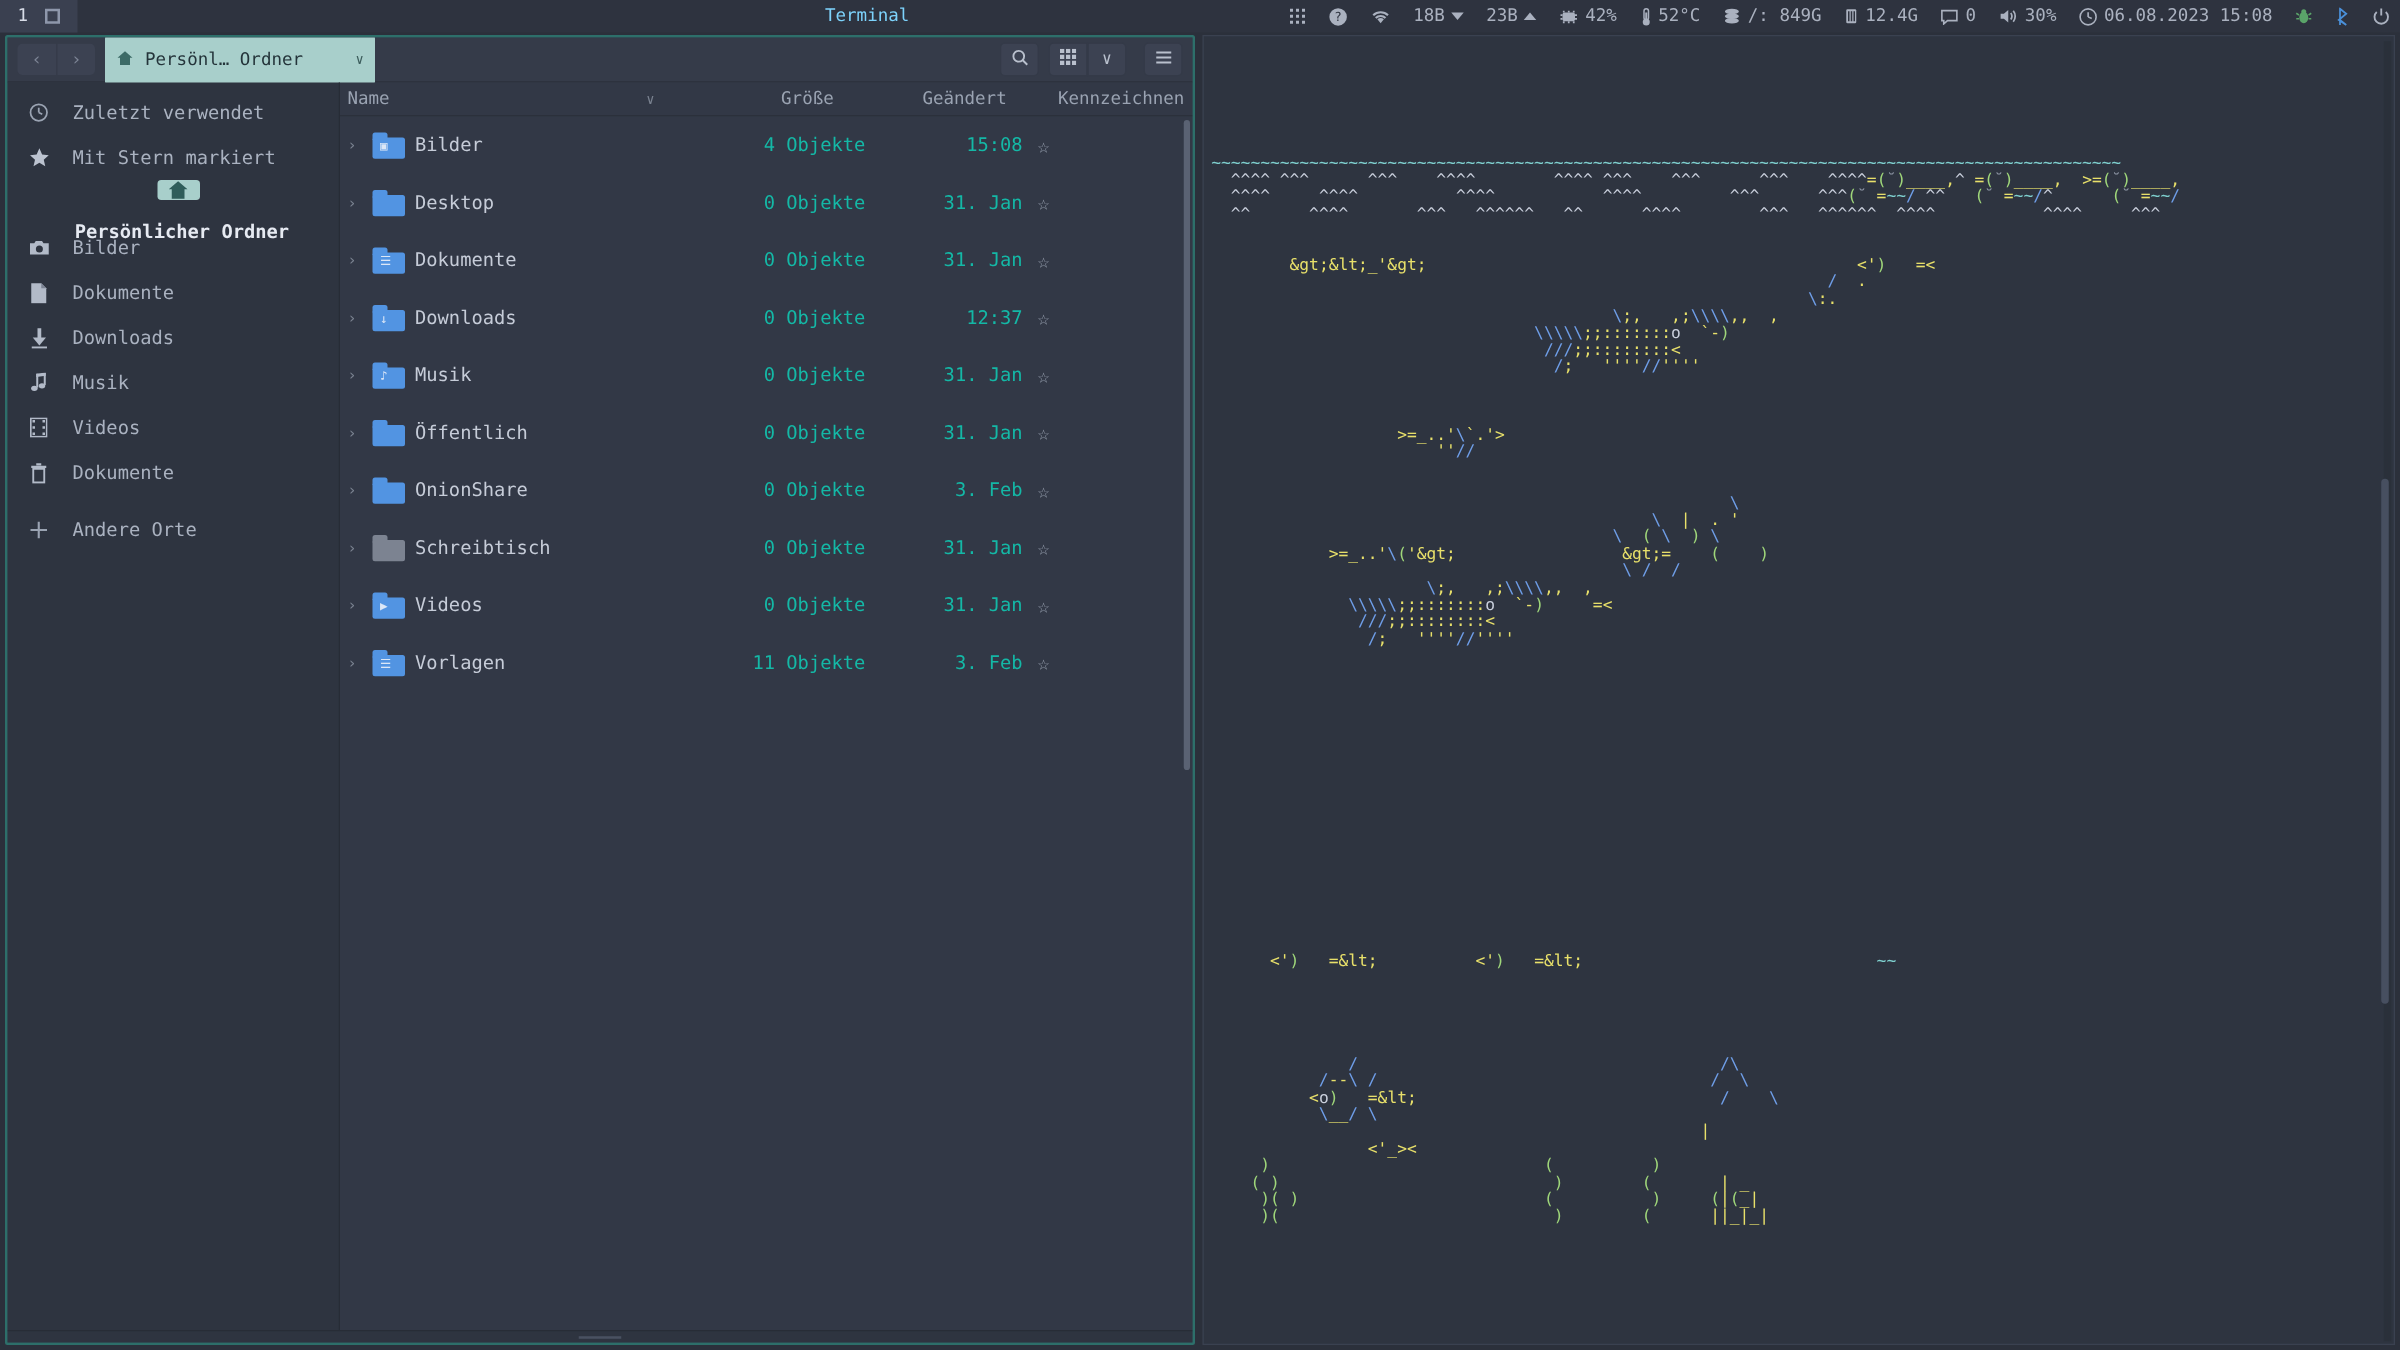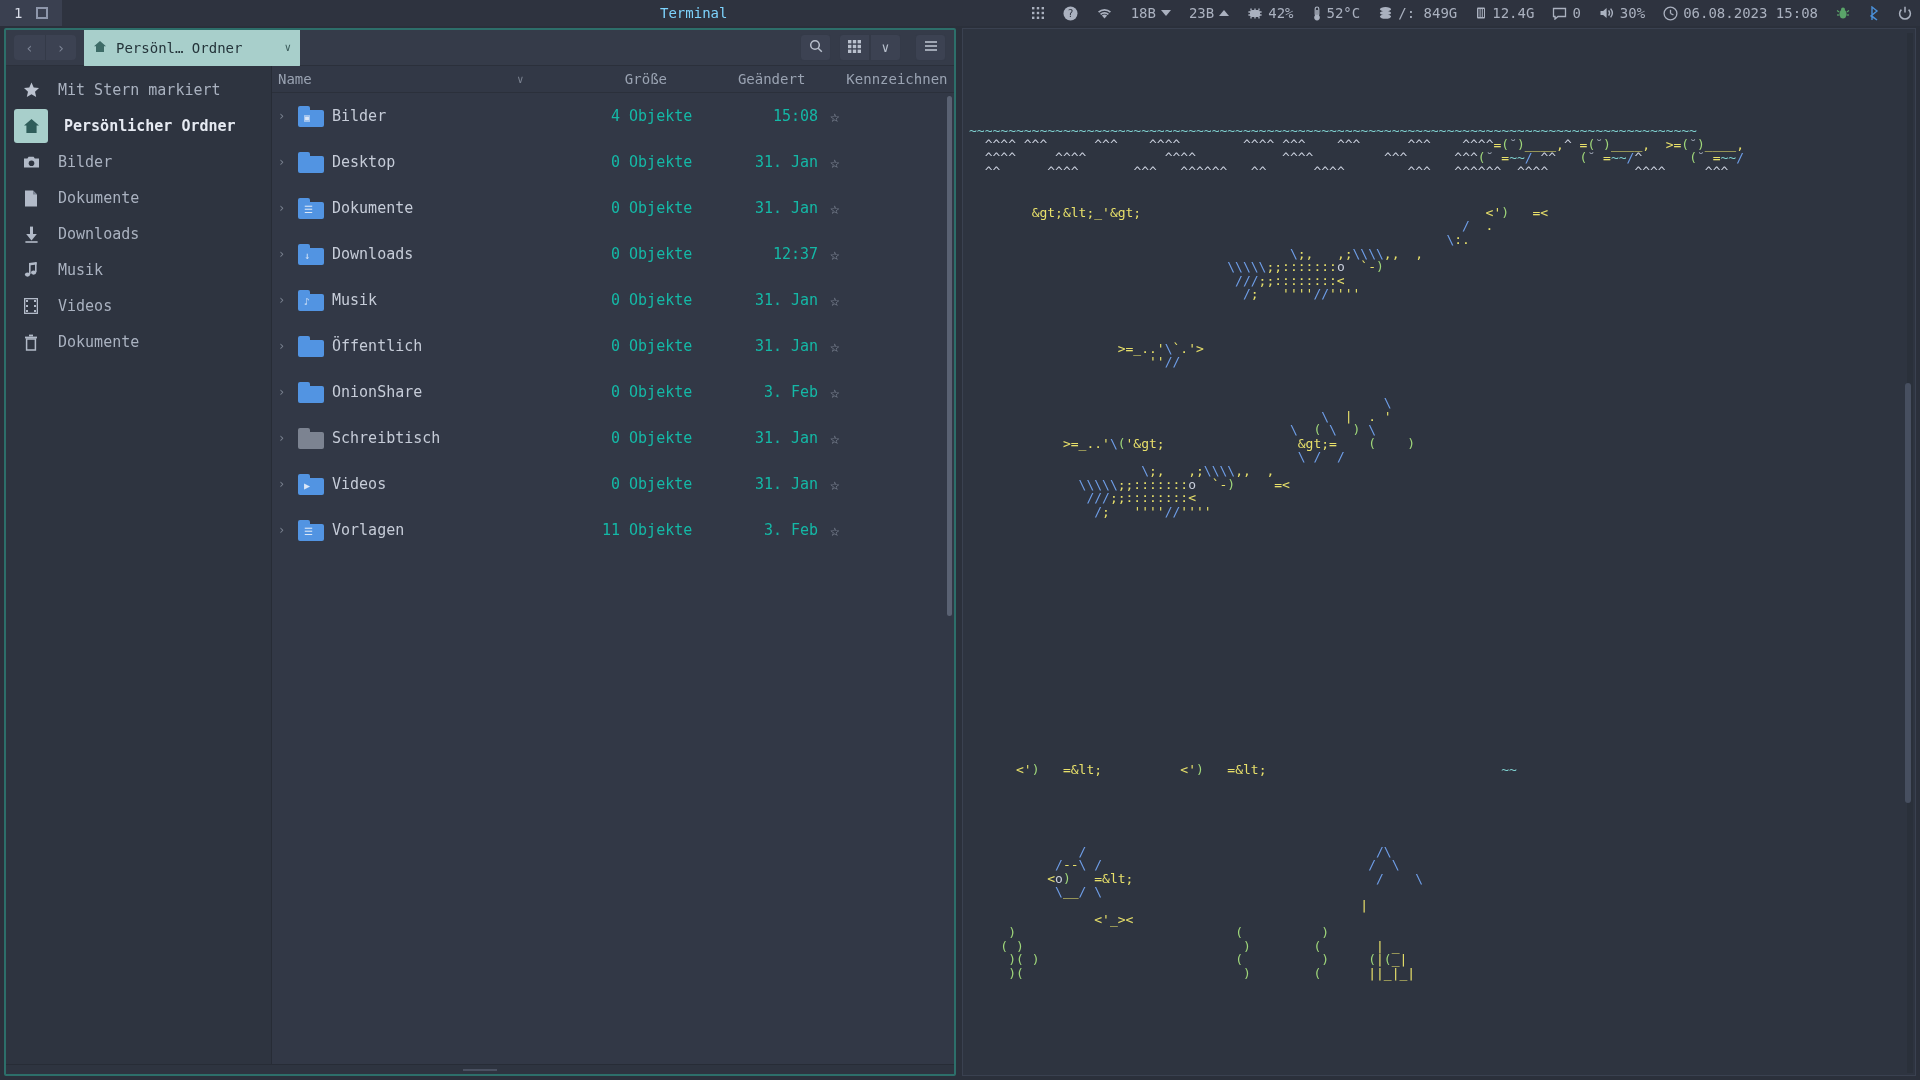--- a/index.html
+++ b/index.html
@@ -80,21 +80,21 @@
     width: 266px; background: #2e3440; flex: 0 0 266px;
     padding-top: 6px;
     border-right: 1px solid #272c36;
   }
   .side-item {
     height: 36px; display:flex; align-items:center; gap: 16px;
     padding-left: 14px; color: #aab2c0; font-size: 15px;
   }
   .side-item .ico { width: 22px; display:flex;align-items:center;justify-content:center;
      color:#9aa3b2; font-size:15px; }
-  .side-item.active { color:#e6eaf2; font-weight:bold; }
+  .side-item.active { color:#e6eaf2; font-weight:bold;flex-direction:column; }
   .side-item.active .ico {
     background:#a8cfcb; color:#2b4f4c; width:34px;height:34px;border-radius:3px;
     margin-left:-6px;
   }
   #fm-list { flex:1; background:#323846; position:relative; min-width:0; }
   #col-head {
     height: 27px; display:flex; align-items:center;
     color:#9aa3b2; font-size:14px; border-bottom:1px solid #2b303b;gap:29px;
   }
   .c-name { width: 310px; padding-left: 6px; position: relative; }
@@ -389,20 +389,30 @@
         </g>
           </svg>
       </span>
     </div>
   </div>
 
   <div id="fm-body">
 
     <div id="fm-sidebar">
 
+      <div class="side-item">
+        <span class="ico">
+          <svg width="16" height="16" viewBox="0 0 16 16">
+              <circle cx="8" cy="8" r="6.6" fill="none" stroke="#9aa3b2" stroke-width="1.4"></circle>
+              <line x1="8" y1="8" x2="8" y2="4.2" stroke="#9aa3b2" stroke-width="1.4"></line>
+              <line x1="8" y1="8" x2="10.8" y2="9.4" stroke="#9aa3b2" stroke-width="1.4"></line>
+            </svg>
+        </span>
+        <span>Zuletzt verwendet</span>
+      </div>
 
       <div class="side-item">
         <span class="ico">
           <svg width="17" height="16" viewBox="0 0 17 16">
               <path d="M8.5 0.6 L10.7 5.6 L16 6.1 L12 9.7 L13.2 15 L8.5 12.2 L3.8 15 L5 9.7 L1 6.1 L6.3 5.6 Z" fill="#bcc3d0"></path>
             </svg>
         </span>
         <span>Mit Stern markiert</span>
       </div>
 
@@ -480,20 +490,31 @@
         <span class="ico">
           <svg width="14" height="17" viewBox="0 0 14 17">
               <rect x="5" y="0.6" width="4" height="1.8" fill="#b2bac8"></rect>
               <rect x="1" y="2.6" width="12" height="1.8" fill="#b2bac8"></rect>
               <path d="M2.6 5 h8.8 v11 H2.6 z" fill="none" stroke="#b2bac8" stroke-width="1.5"></path>
             </svg>
         </span>
         <span>Dokumente</span>
       </div>
 
+      <div class="side-item" style="margin-top:10px;">
+        <span class="ico">
+          <svg width="16" height="16" viewBox="0 0 16 16">
+              <g stroke="#9aa3b2" stroke-width="1.7">
+                <line x1="8" y1="1.4" x2="8" y2="14.6"></line>
+                <line x1="1.4" y1="8" x2="14.6" y2="8"></line>
+              </g>
+            </svg>
+        </span>
+        <span>Andere Orte</span>
+      </div>
 
     </div>
 
     <div id="fm-list">
       <div id="col-head">
         <div class="c-name">
           <span>Name</span>
           <span class="sortchev">∨</span>
         </div>
         <div class="c-size">Größe</div>

